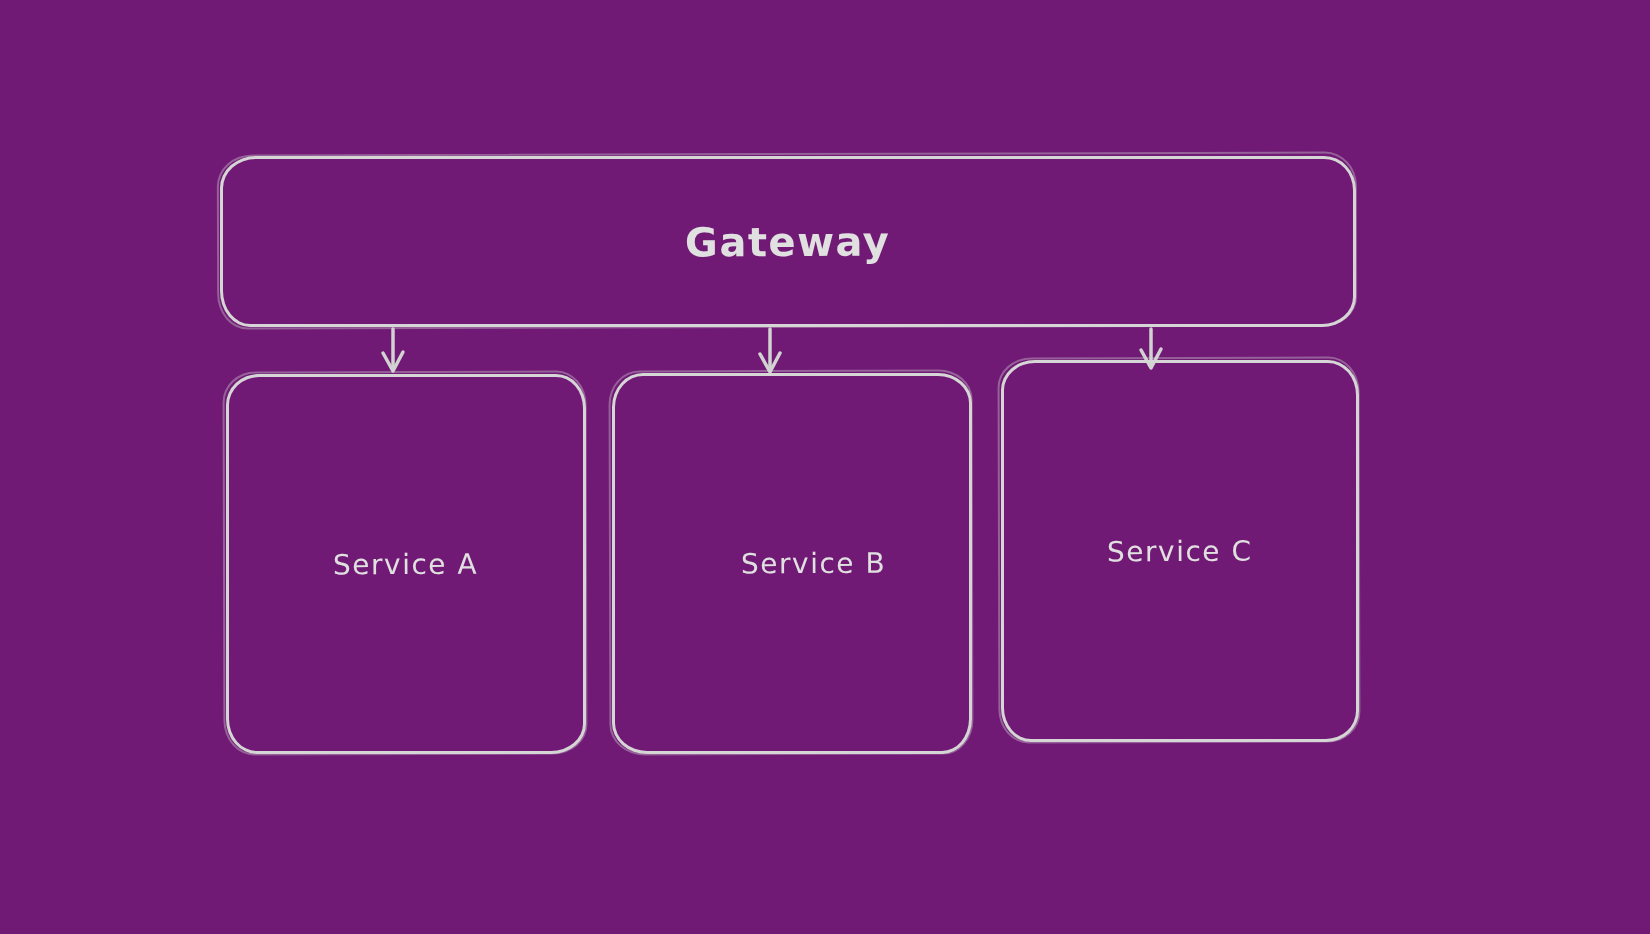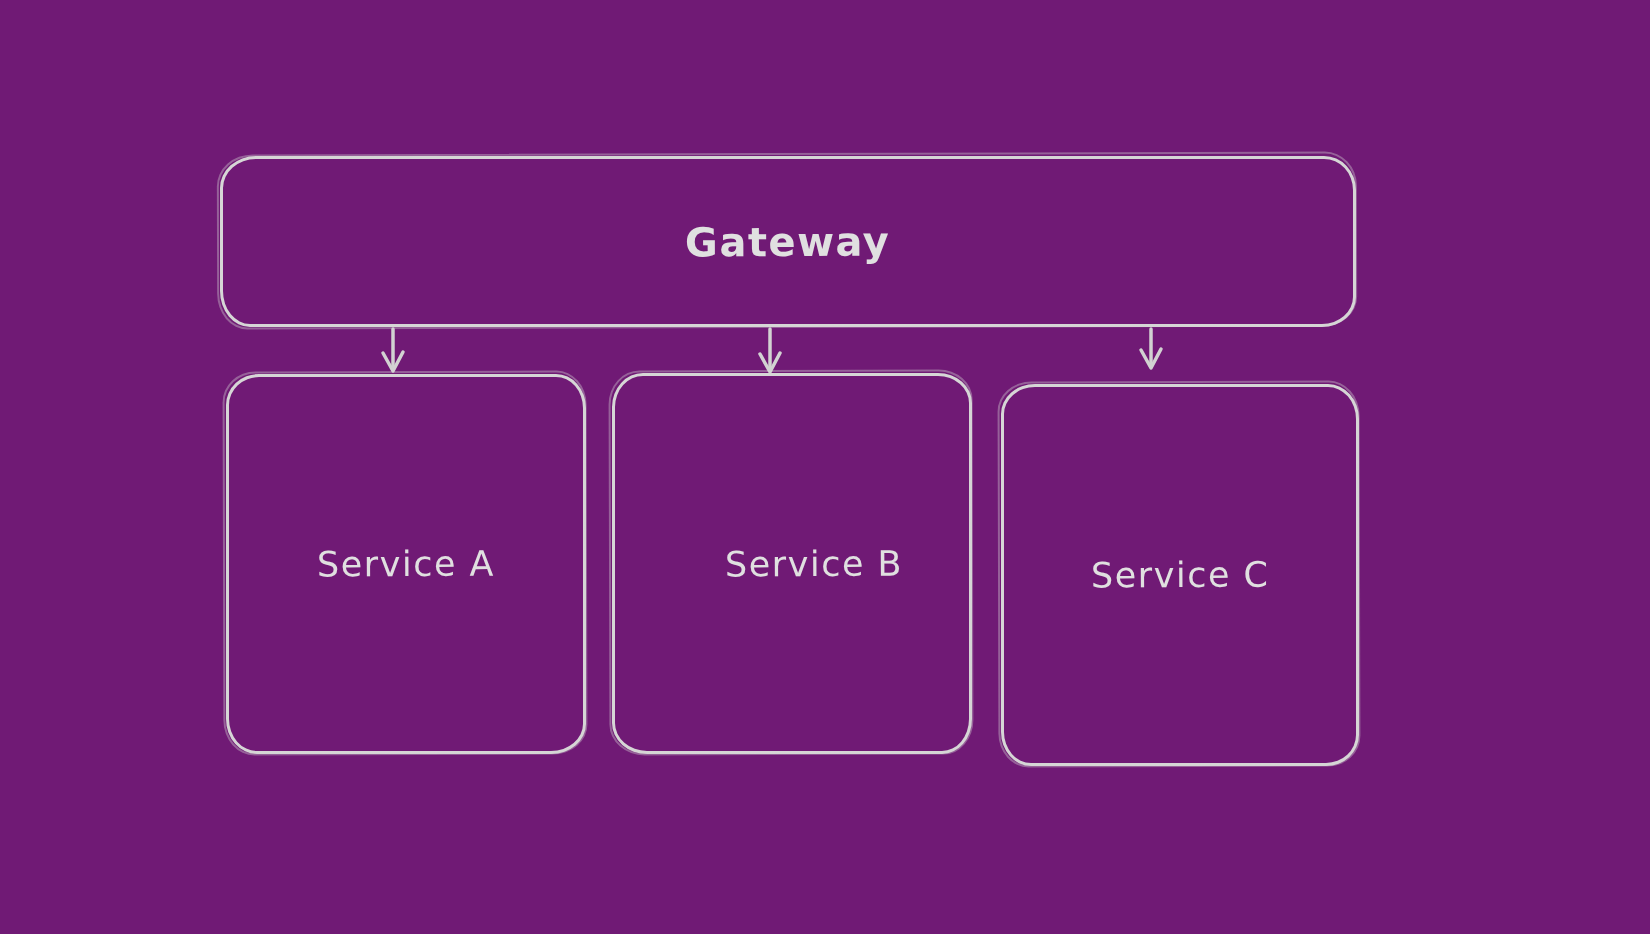--- a/index.html
+++ b/index.html
@@ -52,36 +52,36 @@
   .node-service-b {
     left: 612px;
     top: 373px;
     width: 360px;
     height: 381px;
     border-radius: 31px 34px 30px 35px / 34px 30px 35px 31px;
     padding-left: 44px;
   }
   .node-service-c {
     left: 1001px;
-    top: 384px;
+    top: 360px;
     width: 358px;
     height: 382px;
     border-radius: 34px 31px 33px 30px / 30px 35px 31px 34px;
   }
   .label {
     letter-spacing: 1.5px;
     white-space: nowrap;
     transform: rotate(-0.3deg);
   }
   .label-lg {
     font-size: 40px;
     font-weight: 600;
   }
   .label-md {
-    font-size: 35px;
+    font-size: 28px;
     font-weight: 500;
   }
   .edges {
     position: absolute;
     left: 0;
     top: 0;
     width: 1650px;
     height: 934px;
     pointer-events: none;
   }

